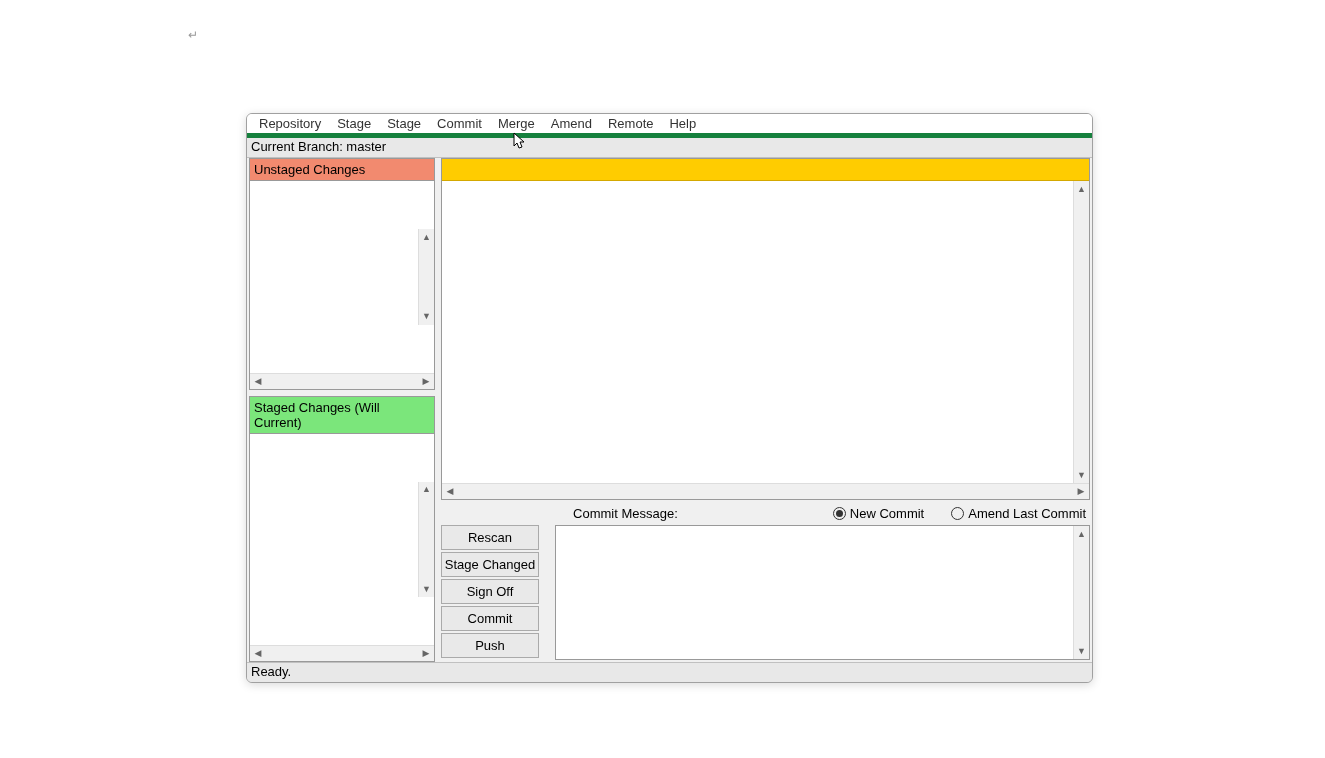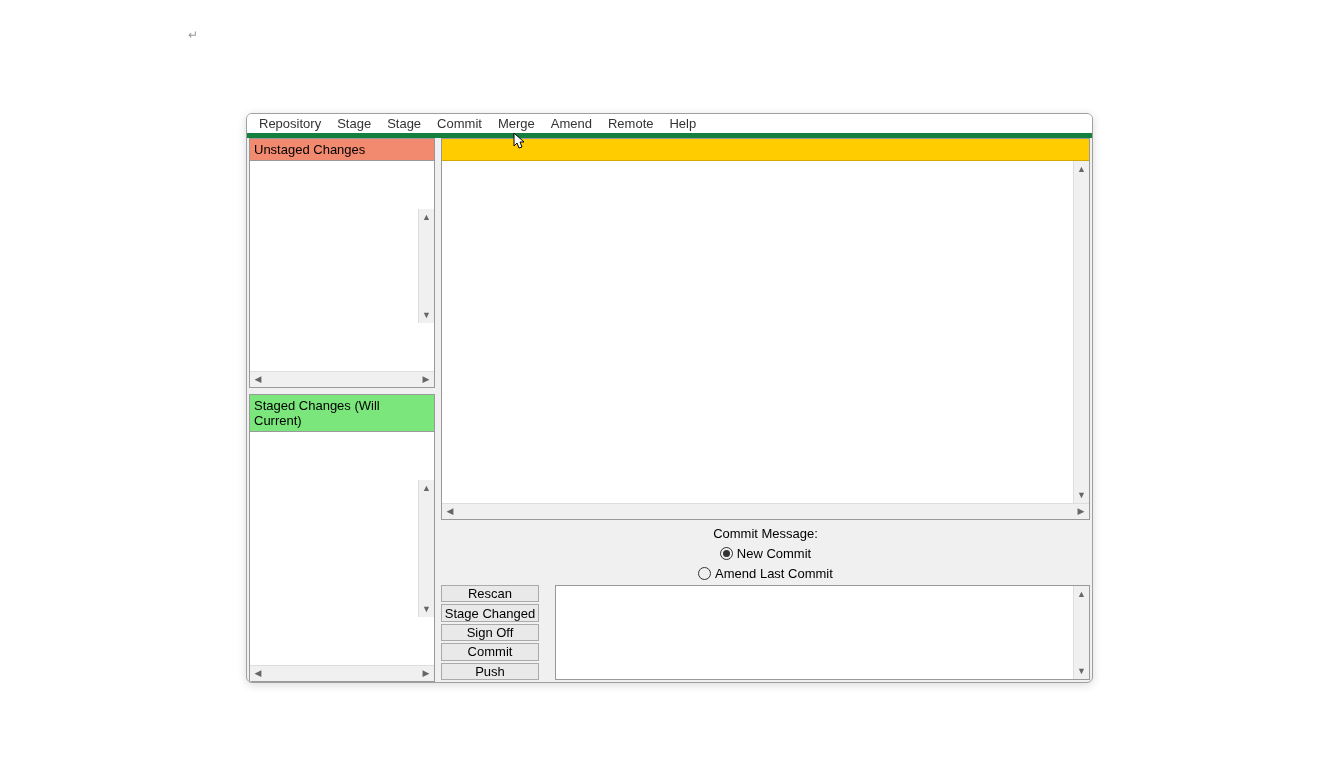--- a/index.html
+++ b/index.html
@@ -152,22 +152,21 @@
     display: flex;
     flex-direction: column;
     padding-top: 6px;
     height: 160px;
   }
   .commit-title-row {
     display: flex;
     align-items: center;
     justify-content: flex-end;
     padding: 0 4px 4px 4px;
-    gap: 5px;
-    flex-direction: column;
+    gap: 27px;
   }
   .commit-title-row .cm-label {
     flex: 1;
     text-align: center;
     font-size: 13px;
   }
   .radio-wrap { display: flex; align-items: center; gap: 4px; cursor: default; }
   .radio-circle {
     width: 13px; height: 13px; border: 1px solid #333; border-radius: 50%;
     display: inline-flex; align-items: center; justify-content: center;
@@ -229,20 +228,23 @@
     <span class="menu-item">Repository</span>
     <span class="menu-item">Stage</span>
     <span class="menu-item">Stage</span>
     <span class="menu-item">Commit</span>
     <span class="menu-item">Merge</span>
     <span class="menu-item">Amend</span>
     <span class="menu-item">Remote</span>
     <span class="menu-item">Help</span>
   </div>
 
+  <div class="branchbar">
+    <span>Current Branch: master</span>
+  </div>
 
   <div class="main-area">
     <div class="top-split">
 
       <div class="left-col">
 
         <div class="pane" style="flex:1;">
           <div class="pane-header hdr-unstaged">Unstaged Changes</div>
           <div class="pane-body">
             <div class="vscroll">
@@ -315,18 +317,21 @@
               </div>
             </div>
           </div>
         </div>
 
       </div>
 
     </div>
   </div>
 
+  <div class="statusbar">
+    <span>Ready.</span>
+  </div>
 
 </div>
 
 <svg class="cursor" viewBox="0 0 14 20">
   <path d="M1 1 L1 14 L4 11 L6 16 L9 15 L7 10 L11 10 Z" fill="#fff" stroke="#000" stroke-width="1"></path>
 </svg>
 
 </body></html>

